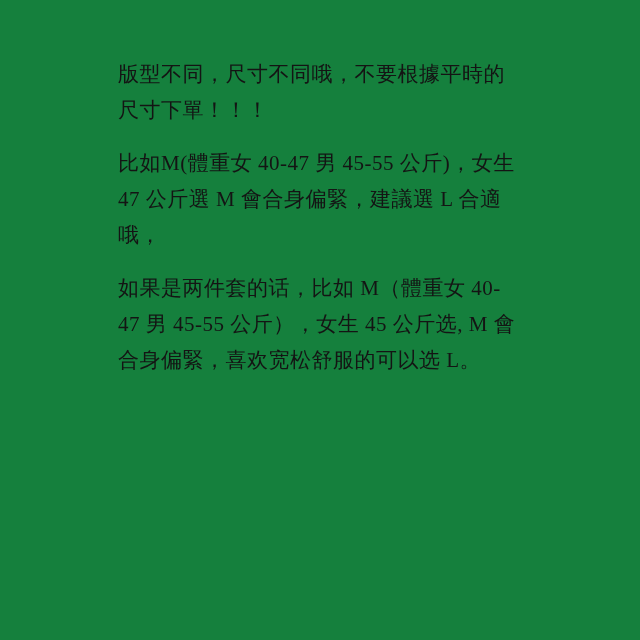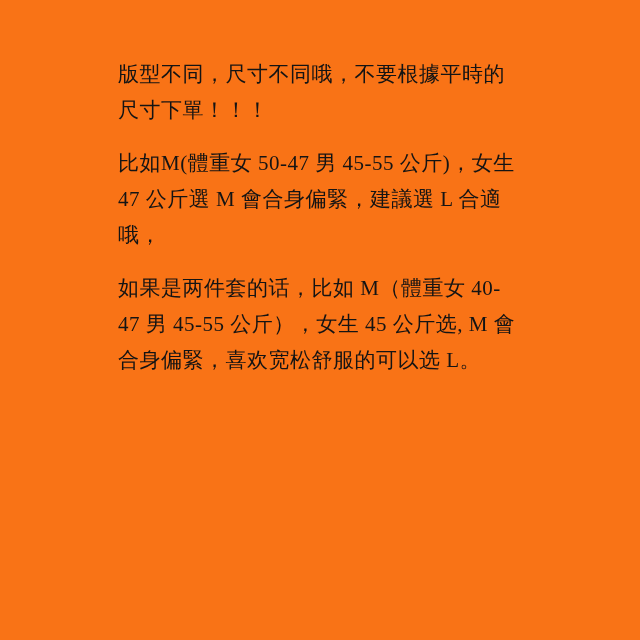--- a/index.html
+++ b/index.html
@@ -13,36 +13,36 @@
     font-family: "Liberation Serif", "DejaVu Serif", serif;
     color: #1a1a1a;
     overflow: hidden;
   }
   .page {
     position: relative;
     width: 640px;
     height: 640px;
     box-sizing: border-box;
     padding: 56px 118px 40px 118px;
-    background: #f97316;
+    background: #15803d;
   }
   .para {
     font-size: 21px;
     line-height: 36px;
     letter-spacing: 0.5px;
     text-align: left;
     margin: 0 0 17px 0;
     color: #141414;
     white-space: pre-wrap;
     word-break: break-word;
   }
   .para:last-child {
     margin-bottom: 16px;
   }
 </style>
 </head>
 <body>
 
 <div class="page">
   <p class="para">版型不同，尺寸不同哦，不要根據平時的尺寸下單！！！</p>
-  <p class="para">比如M(體重女 50-47 男 45-55 公斤)，女生 47 公斤選 M 會合身偏緊，建議選 L 合適哦，</p>
+  <p class="para">比如M(體重女 40-47 男 45-55 公斤)，女生 47 公斤選 M 會合身偏緊，建議選 L 合適哦，</p>
   <p class="para">如果是两件套的话，比如 M（體重女 40-47 男 45-55 公斤），女生 45 公斤选, M 會合身偏緊，喜欢宽松舒服的可以选 L。</p>
 </div>
 
 </body></html>

